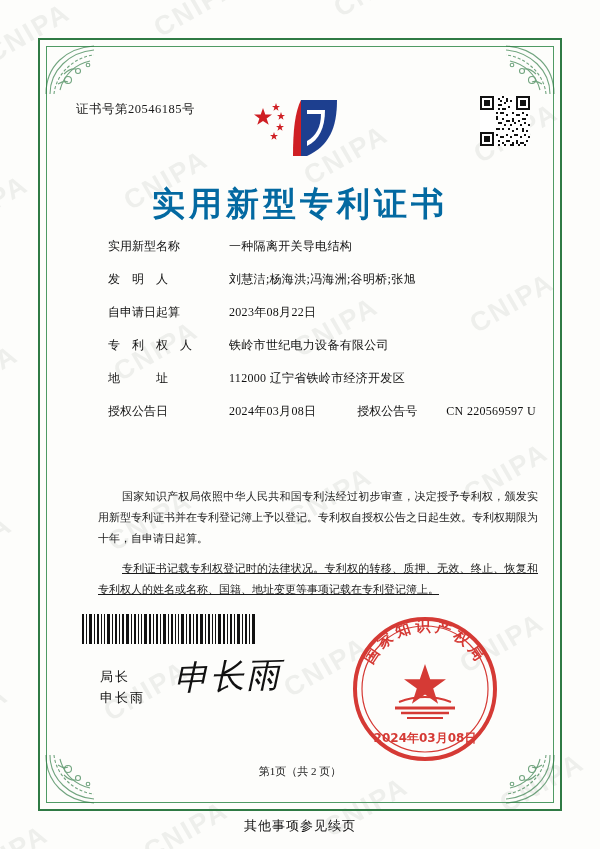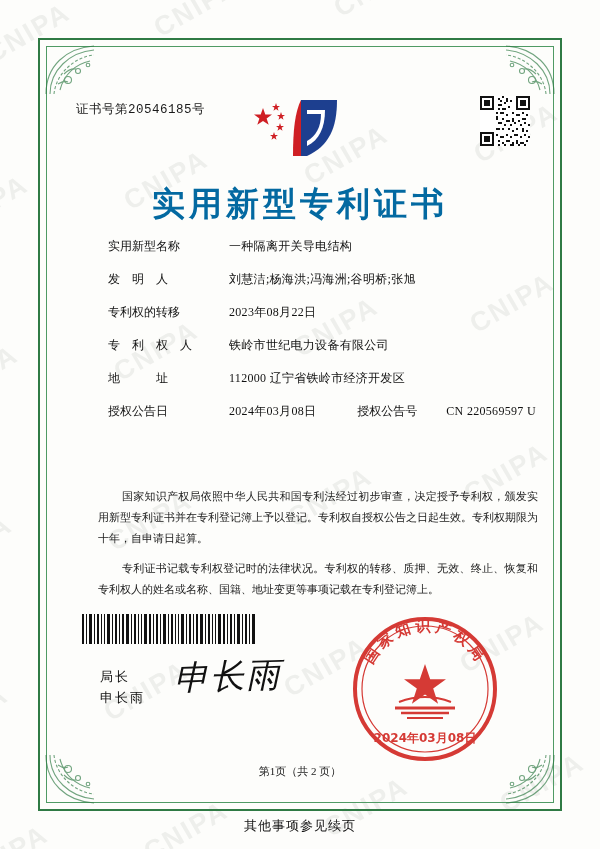--- a/index.html
+++ b/index.html
@@ -76,21 +76,20 @@
     width: 508px; height: 757px;
     z-index: 5;
   }
 
   .cert-no {
     position: absolute;
     left: 30px; top: 55px;
     font-size: 12.5px;
     color: #1a1a1a;
     letter-spacing: 0.5px;
-    font-family: Liberation Mono, monospace;
   }
   .qr {
     position: absolute;
     right: 24px; top: 50px;
     width: 50px; height: 50px;
     background: #fff;
     z-index: 6;
   }
   .qr svg { display: block; }
 
@@ -150,21 +149,21 @@
     position: absolute;
     left: 52px;
     width: 440px;
     font-size: 11px;
     line-height: 21px;
     color: #1a1a1a;
     text-align: justify;
     text-indent: 24px;
   }
   .p1 { top: 440px; }
-  .p2 { top: 512px; }
+  .p2 { top: 512px; text-decoration: underline; }
 
   .barcode {
     position: absolute;
     left: 34px;
     top: 568px;
     width: 178px;
     height: 30px;
   }
 
   .sign-label {
@@ -423,21 +422,21 @@
     <div class="fields">
       <div class="field-row">
         <span class="f-label">实用新型名称</span>
         <span class="f-value">一种隔离开关导电结构</span>
       </div>
       <div class="field-row">
         <span class="f-label">发　明　人</span>
         <span class="f-value">刘慧洁;杨海洪;冯海洲;谷明桥;张旭</span>
       </div>
       <div class="field-row">
-        <span class="f-label">专利权的转移</span>
+        <span class="f-label">自申请日起算</span>
         <span class="f-value">2023年08月22日</span>
       </div>
       <div class="field-row">
         <span class="f-label">专　利　权　人</span>
         <span class="f-value">铁岭市世纪电力设备有限公司</span>
       </div>
       <div class="field-row">
         <span class="f-label">地　　　址</span>
         <span class="f-value">112000 辽宁省铁岭市经济开发区</span>
       </div>

